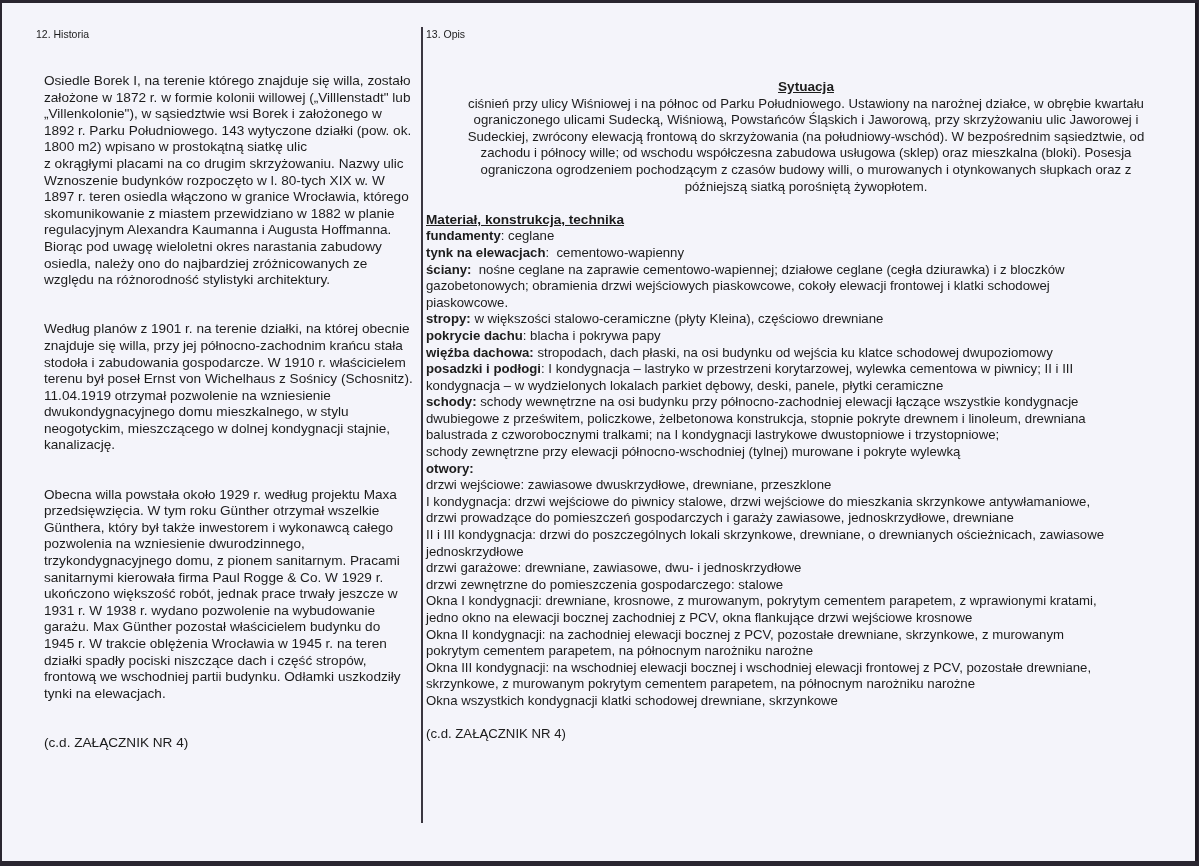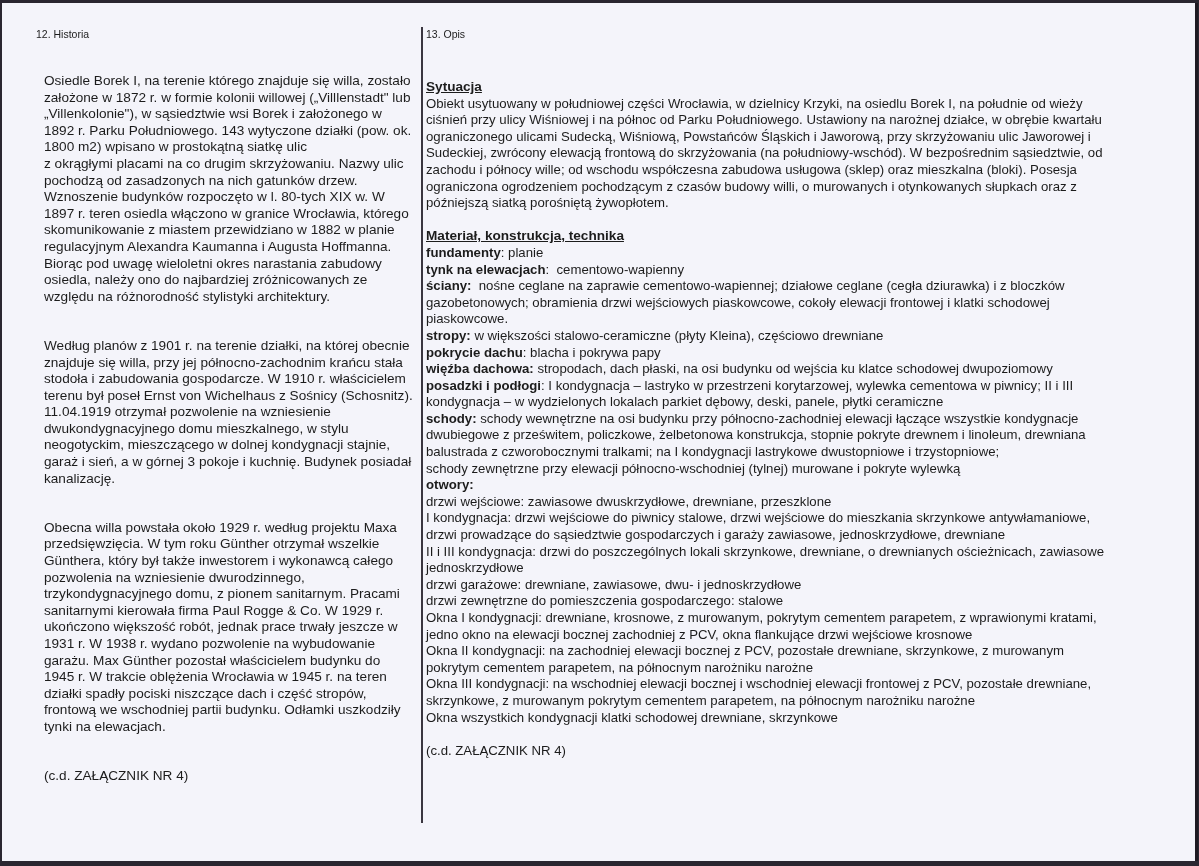--- a/index.html
+++ b/index.html
@@ -51,21 +51,21 @@
       line-height: 16.6px;
       margin: 8px;
     }
     .col-left .para-gap { height: 16.6px; }
     .col-left .first-para { margin-top: 32px; }
     .col-right .body-text {
       font-size: 13.2px;
       line-height: 16.6px;
       margin: 0;
     }
-    .col-right .first-block { margin-top: 38px; }
+    .col-right .first-block { margin-top: 38px; text-align: center; }
     .sub-heading {
       font-weight: bold;
       text-decoration: underline;
       font-size: 13.6px;
       line-height: 16.6px;
       margin: 0;
     }
     .gap { height: 16.6px; }
     .term { font-weight: bold; }
     .line { display: block; white-space: nowrap; }
@@ -80,40 +80,38 @@
   <div class="col-left">
     <p class="section-heading-small">12.  Historia</p>
 
     <p class="body-text first-para">
       <span class="line">Osiedle Borek I, na terenie którego znajduje się willa, zostało</span>
       <span class="line">założone w 1872 r. w formie kolonii willowej („Villlenstadt" lub</span>
       <span class="line">„Villenkolonie"), w sąsiedztwie wsi Borek i założonego w</span>
       <span class="line">1892 r. Parku Południowego. 143 wytyczone działki (pow. ok.</span>
       <span class="line">1800 m2) wpisano w prostokątną siatkę ulic</span>
       <span class="line">z okrągłymi placami na co drugim skrzyżowaniu. Nazwy ulic</span>
-      <span class="line">pochodzą od zasadzonych na nich gatunków drzew.</span>
       <span class="line">Wznoszenie budynków rozpoczęto w l. 80-tych XIX w. W</span>
       <span class="line">1897 r. teren osiedla włączono w granice Wrocławia, którego</span>
       <span class="line">skomunikowanie z miastem przewidziano w 1882 w planie</span>
       <span class="line">regulacyjnym Alexandra Kaumanna i Augusta Hoffmanna.</span>
       <span class="line">Biorąc pod uwagę wieloletni okres narastania zabudowy</span>
       <span class="line">osiedla, należy ono do najbardziej zróżnicowanych ze</span>
       <span class="line">względu na różnorodność stylistyki architektury.</span>
     </p>
     <div class="para-gap"></div>
 
     <p class="body-text">
       <span class="line">Według planów z 1901 r. na terenie działki, na której obecnie</span>
       <span class="line">znajduje się willa, przy jej północno-zachodnim krańcu stała</span>
       <span class="line">stodoła i zabudowania gospodarcze. W 1910 r. właścicielem</span>
       <span class="line">terenu był poseł Ernst von Wichelhaus z Sośnicy (Schosnitz).</span>
       <span class="line">11.04.1919 otrzymał pozwolenie na wzniesienie</span>
       <span class="line">dwukondygnacyjnego domu mieszkalnego, w stylu</span>
       <span class="line">neogotyckim, mieszczącego w dolnej kondygnacji stajnie,</span>
-      <span class="line">garaż i sień, a w górnej 3 pokoje i kuchnię. Budynek posiadał</span>
       <span class="line">kanalizację.</span>
     </p>
     <div class="para-gap"></div>
 
     <p class="body-text">
       <span class="line">Obecna willa powstała około 1929 r. według projektu Maxa</span>
       <span class="line">przedsięwzięcia. W tym roku Günther otrzymał wszelkie</span>
       <span class="line">Günthera, który był także inwestorem i wykonawcą całego</span>
       <span class="line">pozwolenia na wzniesienie dwurodzinnego,</span>
       <span class="line">trzykondygnacyjnego domu, z pionem sanitarnym. Pracami</span>
@@ -130,37 +128,36 @@
 
     <p class="body-text">(c.d. ZAŁĄCZNIK NR 4)</p>
   </div>
 
   <div class="col-right">
     <p class="section-heading-small">13. Opis</p>
 
     <div class="first-block">
       <p class="sub-heading">Sytuacja</p>
       <p class="body-text">
-        <span class="line">Obiekt usytuowany w południowej części Wrocławia, w dzielnicy Krzyki, na osiedlu Borek I, na południe od wieży</span>
         <span class="line">ciśnień przy ulicy Wiśniowej i na północ od Parku Południowego. Ustawiony na narożnej działce, w obrębie kwartału</span>
         <span class="line">ograniczonego ulicami Sudecką, Wiśniową, Powstańców Śląskich i Jaworową, przy skrzyżowaniu ulic Jaworowej i</span>
         <span class="line">Sudeckiej, zwrócony elewacją frontową do skrzyżowania (na południowy-wschód). W bezpośrednim sąsiedztwie, od</span>
         <span class="line">zachodu i północy wille; od wschodu współczesna zabudowa usługowa (sklep) oraz mieszkalna (bloki). Posesja</span>
         <span class="line">ograniczona ogrodzeniem pochodzącym z czasów budowy willi, o murowanych i otynkowanych słupkach oraz z</span>
         <span class="line">późniejszą siatką porośniętą żywopłotem.</span>
       </p>
     </div>
 
     <div class="gap"></div>
 
     <div>
       <p class="sub-heading">Materiał, konstrukcja, technika</p>
 
       <p class="body-text">
-        <span class="line"><span class="term">fundamenty</span><span>: </span><span>planie</span></span>
+        <span class="line"><span class="term">fundamenty</span><span>: </span><span>ceglane</span></span>
       </p>
 
       <p class="body-text">
         <span class="line"><span class="term">tynk na elewacjach</span><span style="white-space:pre">:  </span><span>cementowo-wapienny</span></span>
       </p>
 
       <p class="body-text">
         <span class="line"><span class="term">ściany:</span><span style="white-space:pre">  </span><span>nośne ceglane na zaprawie cementowo-wapiennej; działowe ceglane (cegła dziurawka) i z bloczków</span></span>
         <span class="line">gazobetonowych; obramienia drzwi wejściowych piaskowcowe, cokoły elewacji frontowej i klatki schodowej</span>
         <span class="line">piaskowcowe.</span>
@@ -187,21 +184,21 @@
         <span class="line"><span class="term">schody:</span><span style="white-space:pre"> </span><span>schody wewnętrzne na osi budynku przy północno-zachodniej elewacji łączące wszystkie kondygnacje</span></span>
         <span class="line">dwubiegowe z prześwitem, policzkowe, żelbetonowa konstrukcja, stopnie pokryte drewnem i linoleum, drewniana</span>
         <span class="line">balustrada z czworobocznymi tralkami; na I kondygnacji lastrykowe dwustopniowe i trzystopniowe;</span>
         <span class="line">schody zewnętrzne przy elewacji północno-wschodniej (tylnej) murowane i pokryte wylewką</span>
       </p>
 
       <p class="body-text">
         <span class="line"><span class="term">otwory:</span></span>
         <span class="line">drzwi wejściowe: zawiasowe dwuskrzydłowe, drewniane, przeszklone</span>
         <span class="line">I kondygnacja: drzwi wejściowe do piwnicy stalowe, drzwi wejściowe do mieszkania skrzynkowe antywłamaniowe,</span>
-        <span class="line">drzwi prowadzące do sąsiedztwie gospodarczych i garaży zawiasowe, jednoskrzydłowe, drewniane</span>
+        <span class="line">drzwi prowadzące do pomieszczeń gospodarczych i garaży zawiasowe, jednoskrzydłowe, drewniane</span>
         <span class="line">II i III kondygnacja: drzwi do poszczególnych lokali skrzynkowe, drewniane, o drewnianych ościeżnicach, zawiasowe</span>
         <span class="line">jednoskrzydłowe</span>
         <span class="line">drzwi garażowe: drewniane, zawiasowe, dwu- i jednoskrzydłowe</span>
         <span class="line">drzwi zewnętrzne do pomieszczenia gospodarczego: stalowe</span>
         <span class="line">Okna I kondygnacji: drewniane, krosnowe, z murowanym, pokrytym cementem parapetem, z wprawionymi kratami,</span>
         <span class="line">jedno okno na elewacji bocznej zachodniej z PCV, okna flankujące drzwi wejściowe krosnowe</span>
         <span class="line">Okna II kondygnacji: na zachodniej elewacji bocznej z PCV, pozostałe drewniane, skrzynkowe,  z murowanym</span>
         <span class="line">pokrytym cementem parapetem, na północnym narożniku narożne</span>
         <span class="line">Okna III kondygnacji:  na wschodniej elewacji bocznej i wschodniej elewacji frontowej z PCV, pozostałe drewniane,</span>
         <span class="line">skrzynkowe,  z murowanym pokrytym cementem parapetem, na północnym narożniku narożne</span>

